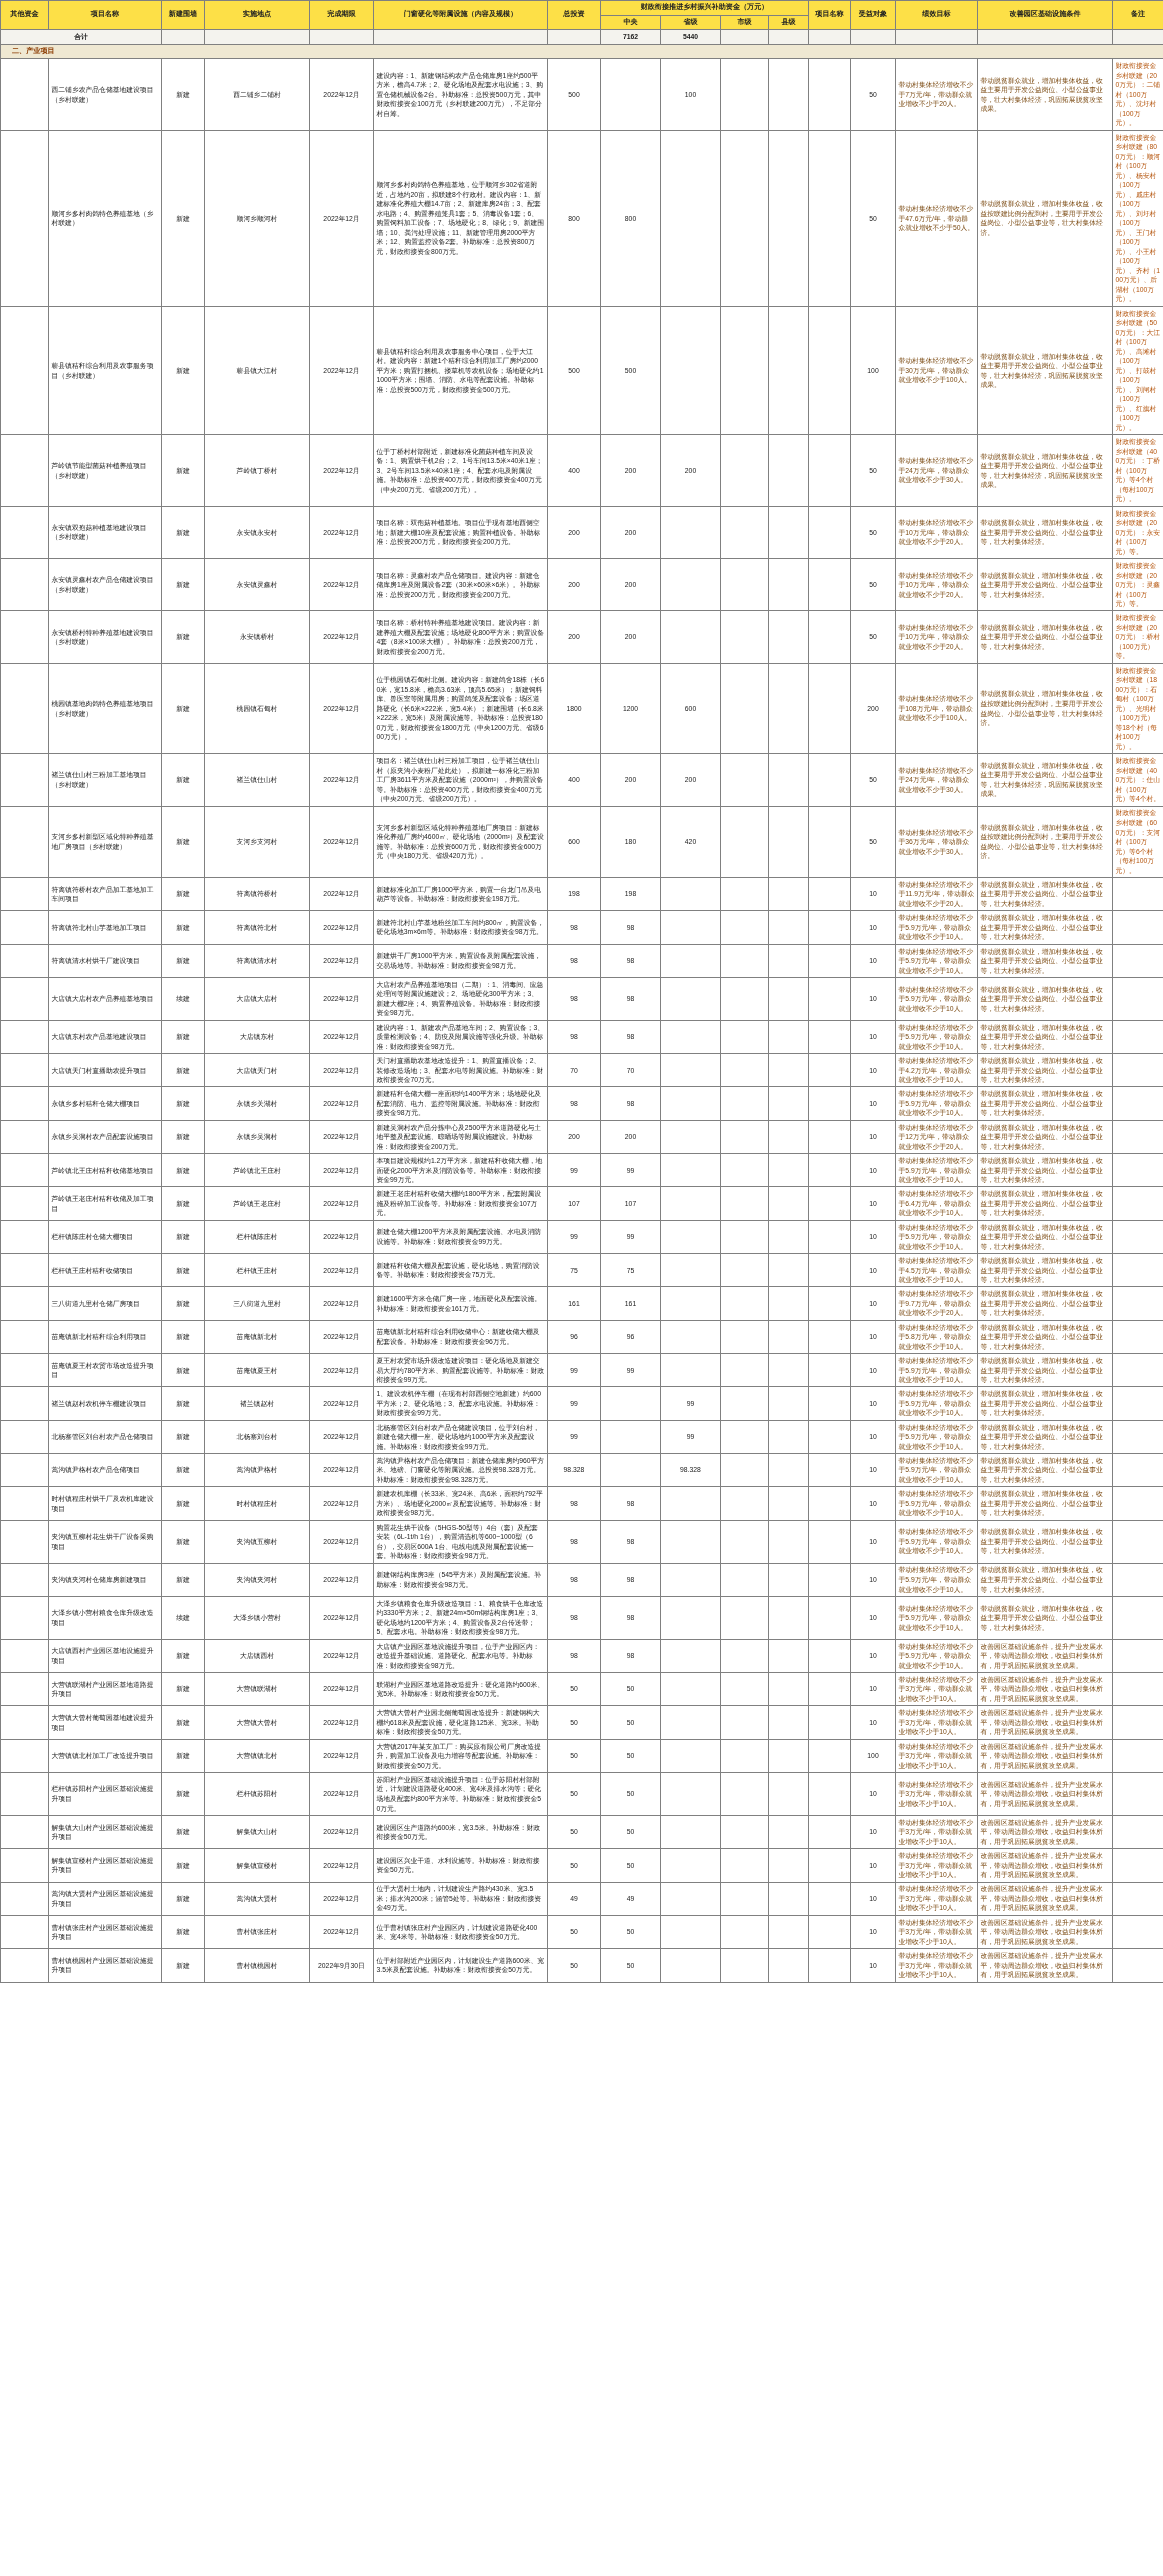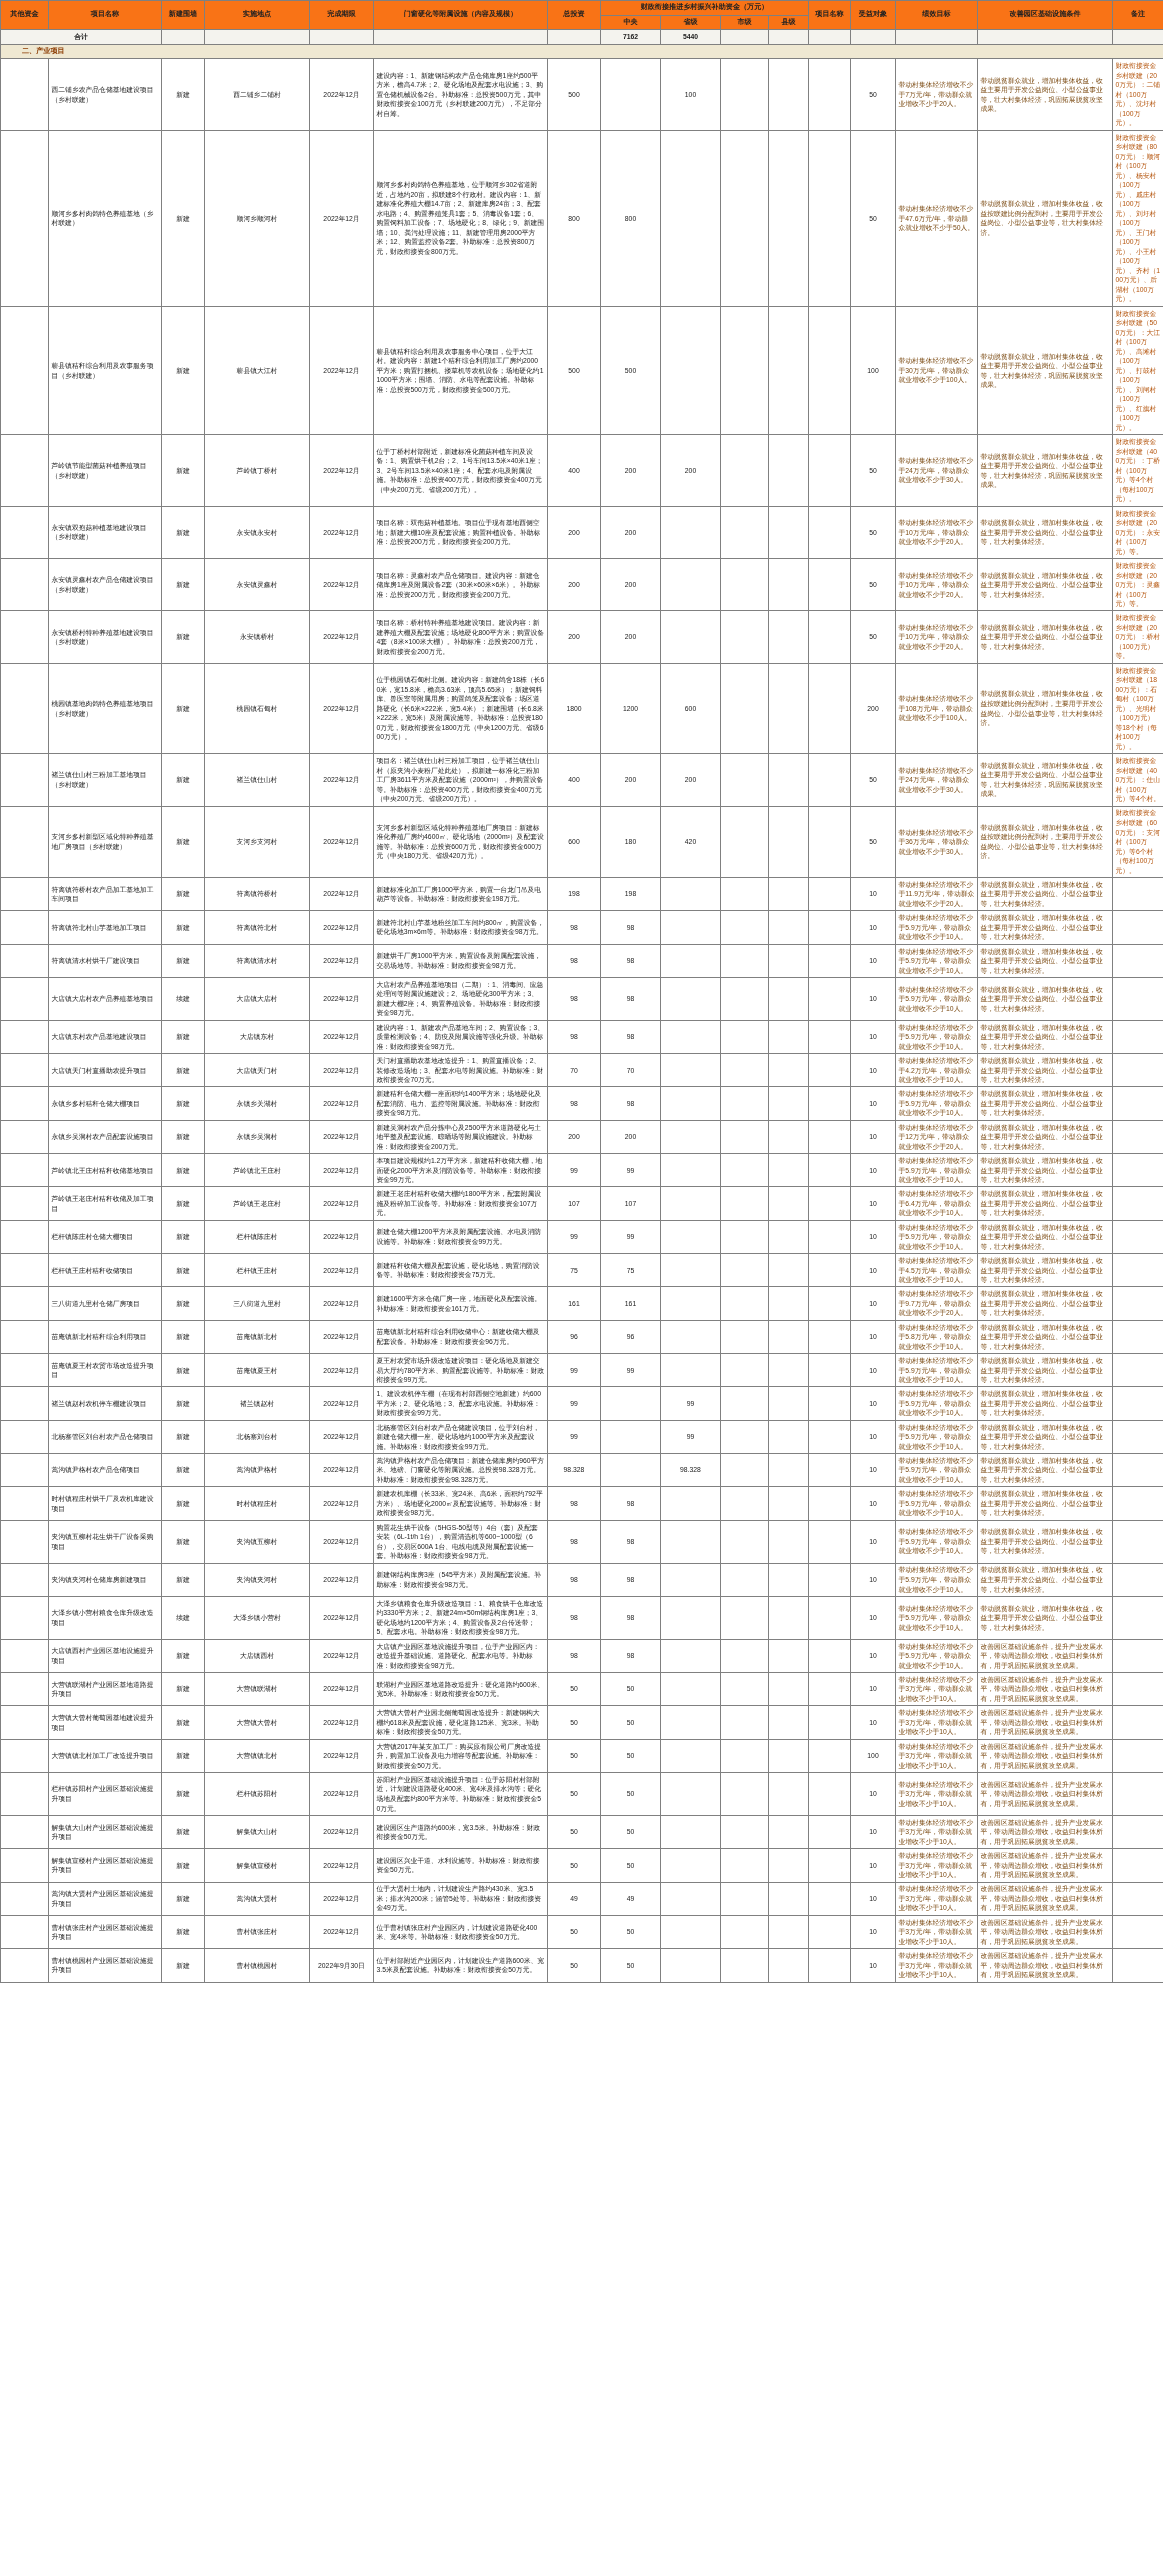--- a/index.html
+++ b/index.html
@@ -17,36 +17,36 @@
   th, td {
     border: 0.6px solid #808080;
     font-size: 6.8px;
     line-height: 1.4;
     padding: 1.9px 2.5px;
     vertical-align: middle;
     word-break: break-all;
     text-align: center;
   }
   thead th {
-    background: #f97316;
+    background: #fde047;
     font-weight: bold;
     font-size: 7.1px;
     color: #222;
   }
   tr.total-row td {
     background: #f4f3ee;
     font-weight: bold;
   }
   tr.section-row td {
     background: #efe8d2;
     color: #8b3a00;
     font-weight: bold;
     text-align: left;
     font-size: 7.1px;
-    padding-left: 21px;
+    padding-left: 11px;
   }
   td.col-content { text-align: left; color: #222; }
   td.col-name { text-align: left; }
   td.col-performance_goal { text-align: left; color: #7b4a12; }
   td.col-mechanism { text-align: left; color: #7b4a12; }
   td.col-remark { text-align: left; color: #b4530a; }
   td.col-total_investment, td.col-central, td.col-provincial,
   td.col-municipal, td.col-county, td.col-other_funds, td.col-beneficiaries {
     text-align: center;
   }

